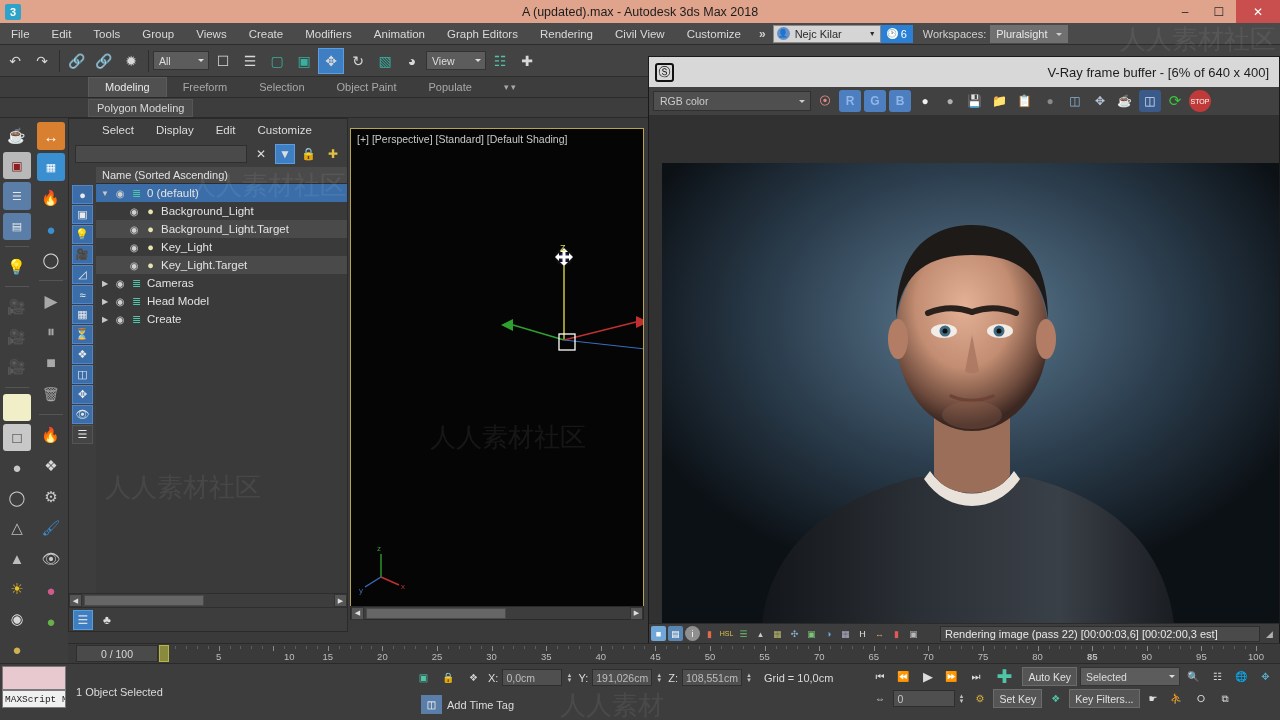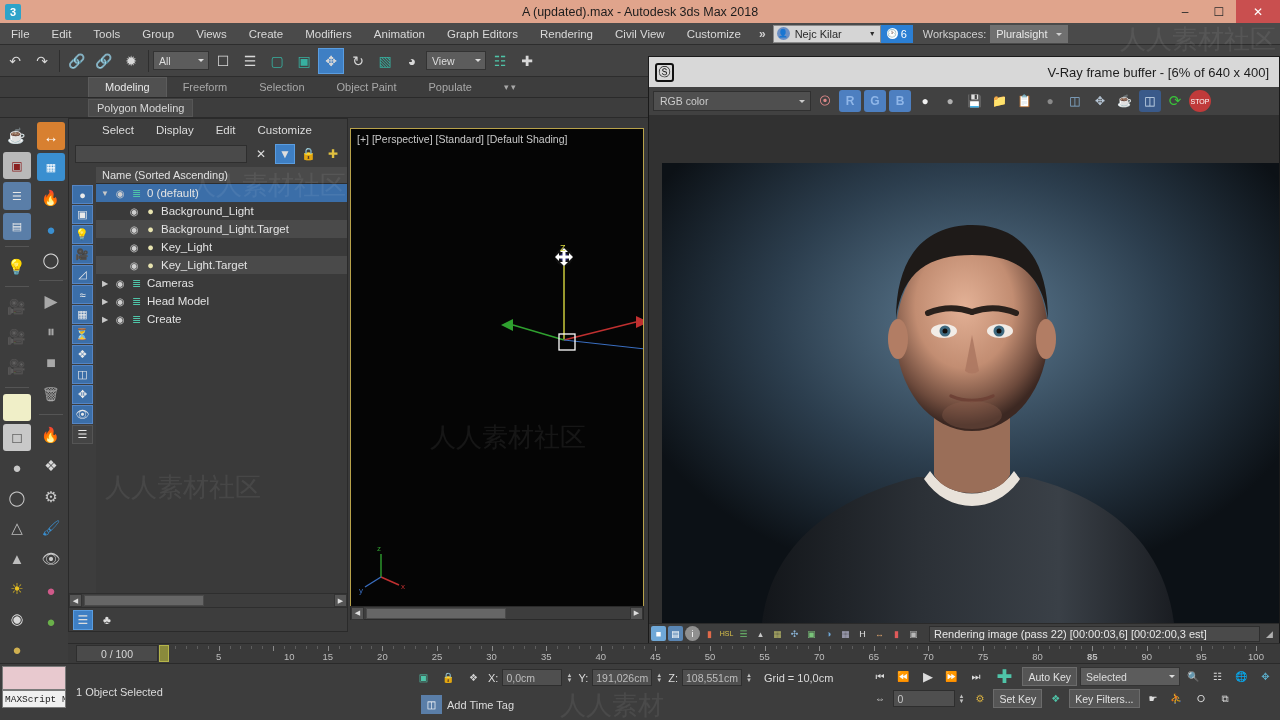--- a/index.html
+++ b/index.html
@@ -147,21 +147,21 @@
     font-size:12px;border-radius:3px;color:#ddd;}
   .vb.rgbR{background:#4d7fc0;color:#8fb6e8;font-weight:bold;}
   #vrayCanvas{flex:1;background:#313131;position:relative;overflow:hidden;}
   #vrayImg{position:absolute;left:13px;top:48px;right:0;bottom:0;
     background:radial-gradient(ellipse 60% 55% at 52% 38%, #4a6478 0%, #2a3a48 42%, #141c24 78%, #0b1016 100%);}
   #vrayStatus{height:20px;background:#3d3d3d;display:flex;align-items:center;gap:2px;
     padding:0 2px;border-top:1px solid #2a2a2a;}
   .vsb{width:15px;height:15px;display:flex;align-items:center;justify-content:center;
      font-size:9px;border-radius:2px;}
   #vrayStatusText{flex:1;height:16px;background:#4a4a4a;border:1px solid #2e2e2e;
-     color:#e8e8e8;font-size:11px;display:flex;align-items:center;padding:0 4px;margin-left:6px;}
+     color:#e8e8e8;font-size:11px;display:flex;align-items:center;padding:0 4px;margin-left:17px;}
   
   #timeline{position:absolute;left:68px;right:0;bottom:57px;height:20px;
      background:#3a3a3a;border-top:1px solid #2a2a2a;overflow:hidden;}
   #tlticks{position:absolute;left:0;right:0;top:0;height:20px;}
   .tkl{position:absolute;top:2px;width:1px;height:5px;background:#8a8a8a;}
   .tks{position:absolute;top:2px;width:1px;height:3px;background:#5e5e5e;}
   .tlab{position:absolute;top:7px;font-size:9.5px;color:#bdbdbd;transform:translateX(-50%);}
   #tlslider{position:absolute;left:100px;top:1px;width:10px;height:17px;
      background:#8a8a3c;border:1px solid #b5b54a;}
   

